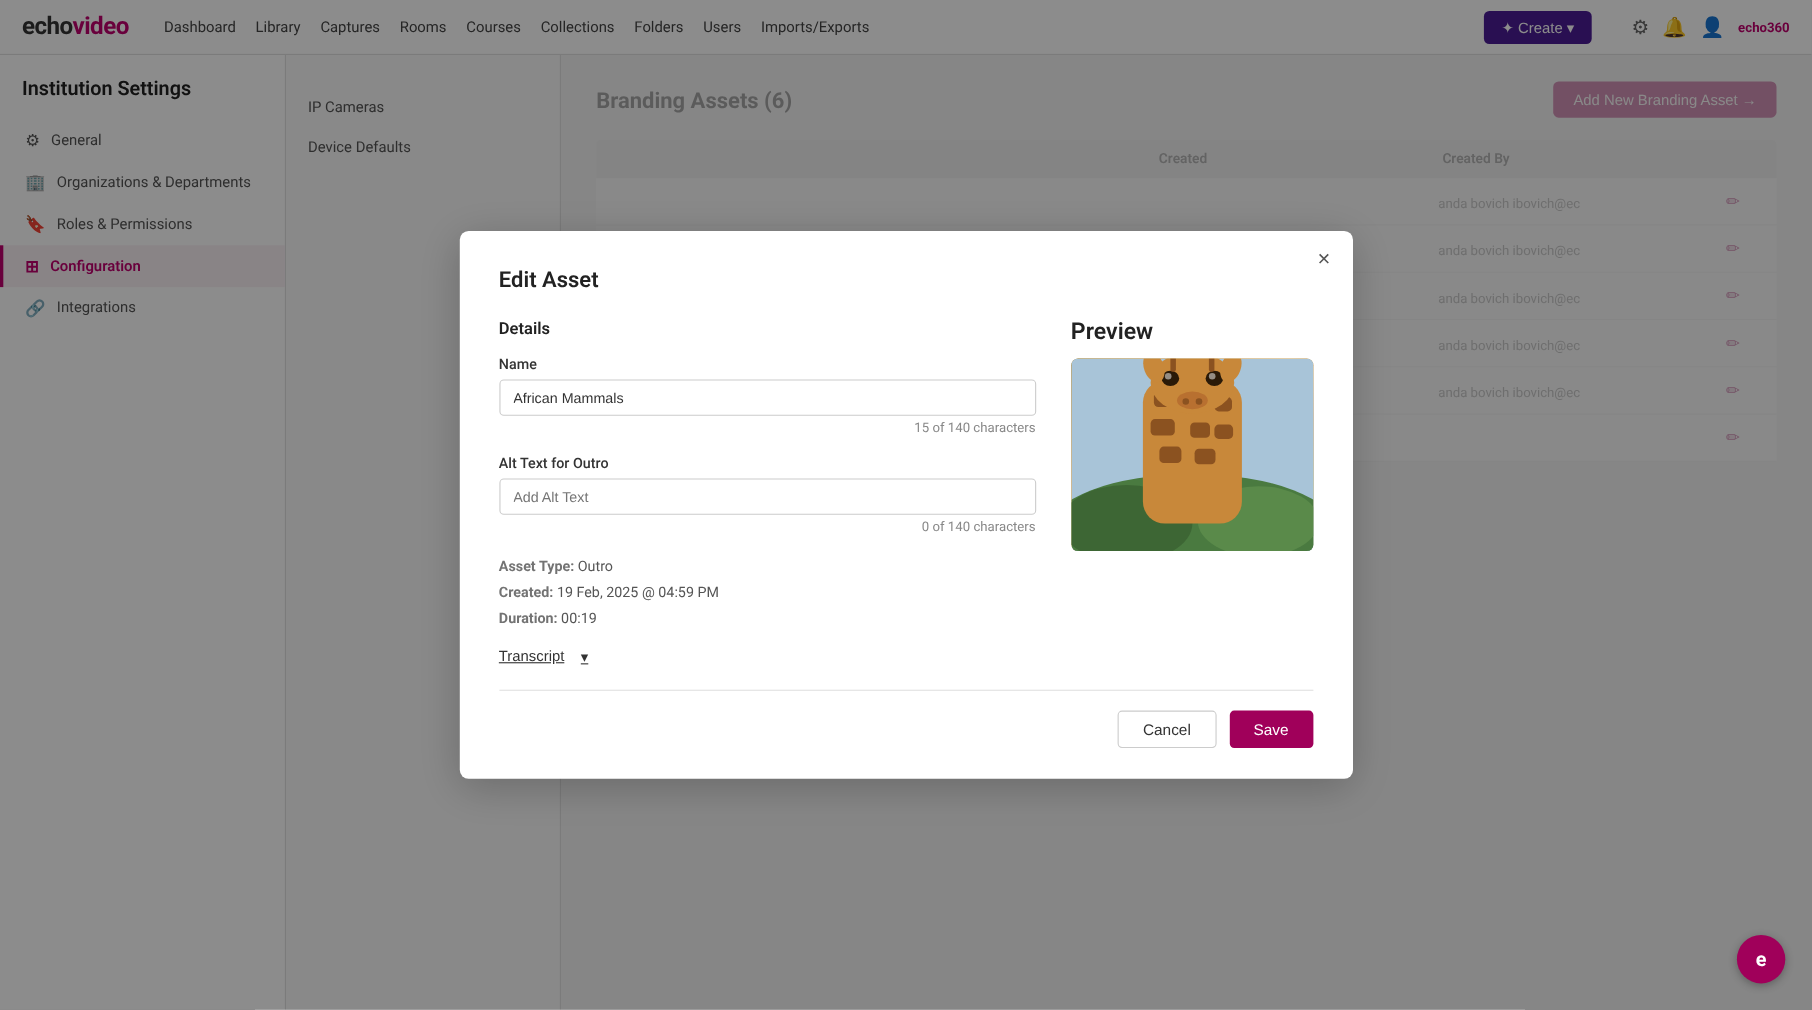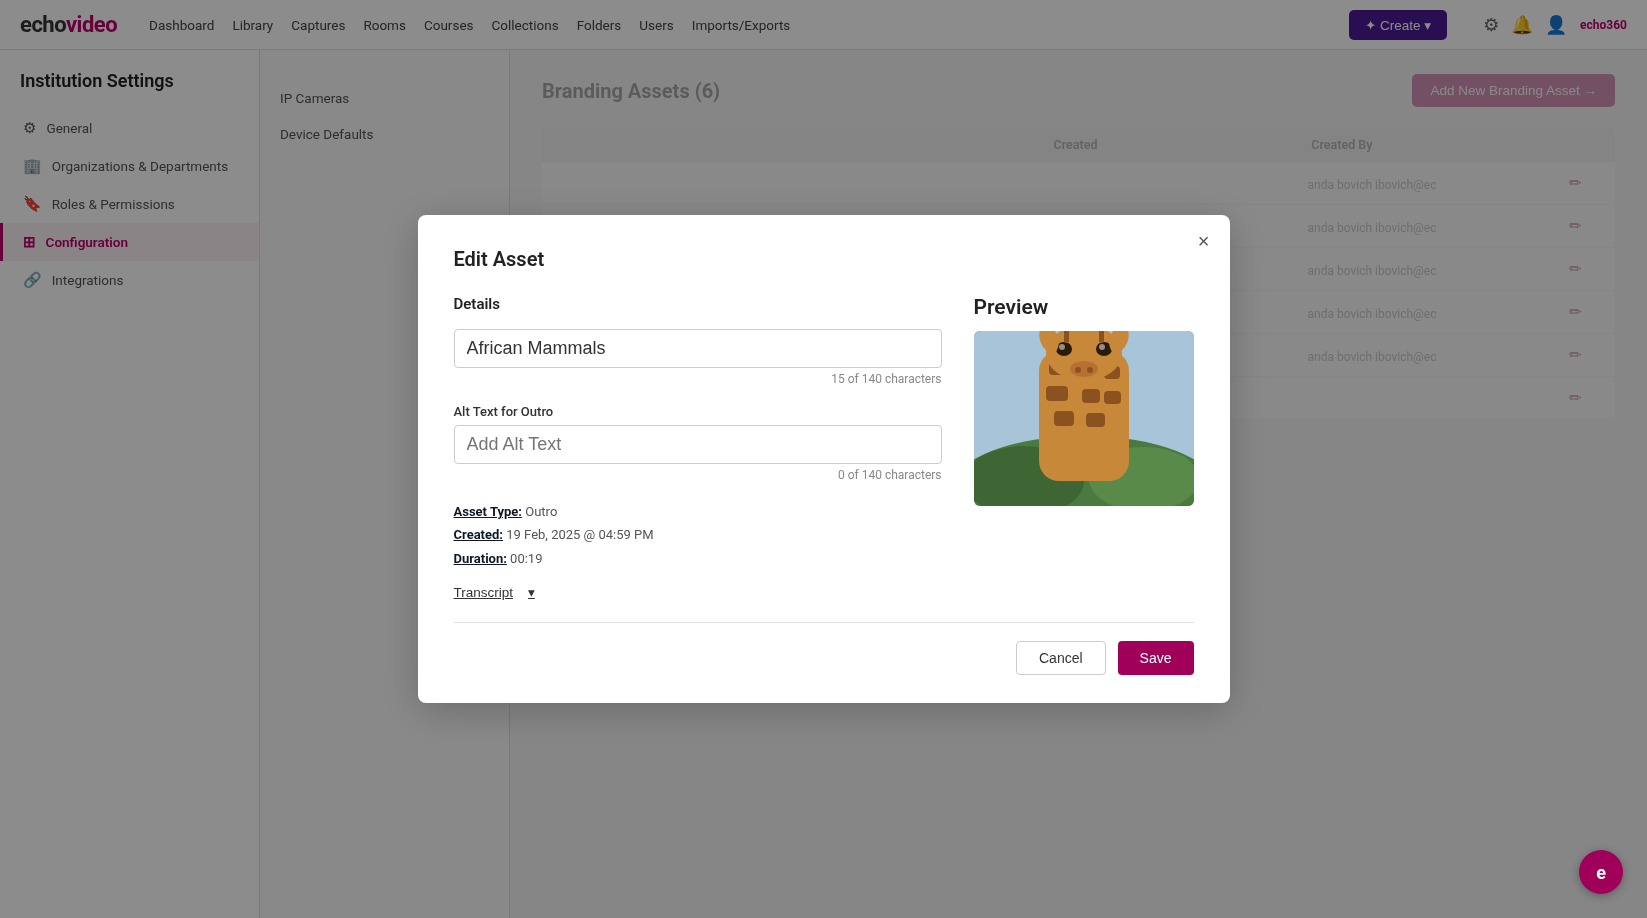--- a/index.html
+++ b/index.html
@@ -192,34 +192,34 @@
       font-size: 13px;
       color: #333;
       margin-bottom: 6px;
       font-weight: 500;
     }
     .field-input {
       width: 100%;
       border: 1px solid #ccc;
       border-radius: 4px;
       padding: 8px 12px;
-      font-size: 18px;
+      font-size: 13px;
       color: #333;
       outline: none;
       background: #fff;
     }
     .char-count {
       text-align: right;
       font-size: 12px;
       color: #888;
       margin-top: 4px;
     }
     .field-group { margin-bottom: 18px; }
     .asset-meta { margin-top: 10px; font-size: 13px; color: #555; line-height: 1.8; }
-    .asset-meta strong { color: #0f172a; text-decoration: underline; }
+    .asset-meta strong { color: #737373; }
     .transcript-toggle {
       display: flex;
       align-items: center;
       gap: 15px;
       color: #333;
       font-size: 13.5px;
       cursor: pointer;
       text-decoration: underline;
       margin-top: 14px;
       background: none;
@@ -404,20 +404,21 @@
   <div class="modal">
     <h2 class="modal-title">Edit Asset</h2>
     <button class="modal-close">×</button>
 
     <div class="modal-body">
 
       <div class="modal-details">
         <div class="section-label">Details</div>
 
         <div class="field-group">
+          <div class="field-label">Name</div>
           <input class="field-input" type="text" value="African Mammals" style="">
           <div class="char-count">15 of 140 characters</div>
         </div>
 
         <div class="field-group">
           <div class="field-label">Alt Text for Outro</div>
           <input class="field-input" type="text" placeholder="Add Alt Text" style="">
           <div class="char-count">0 of 140 characters</div>
         </div>
 

